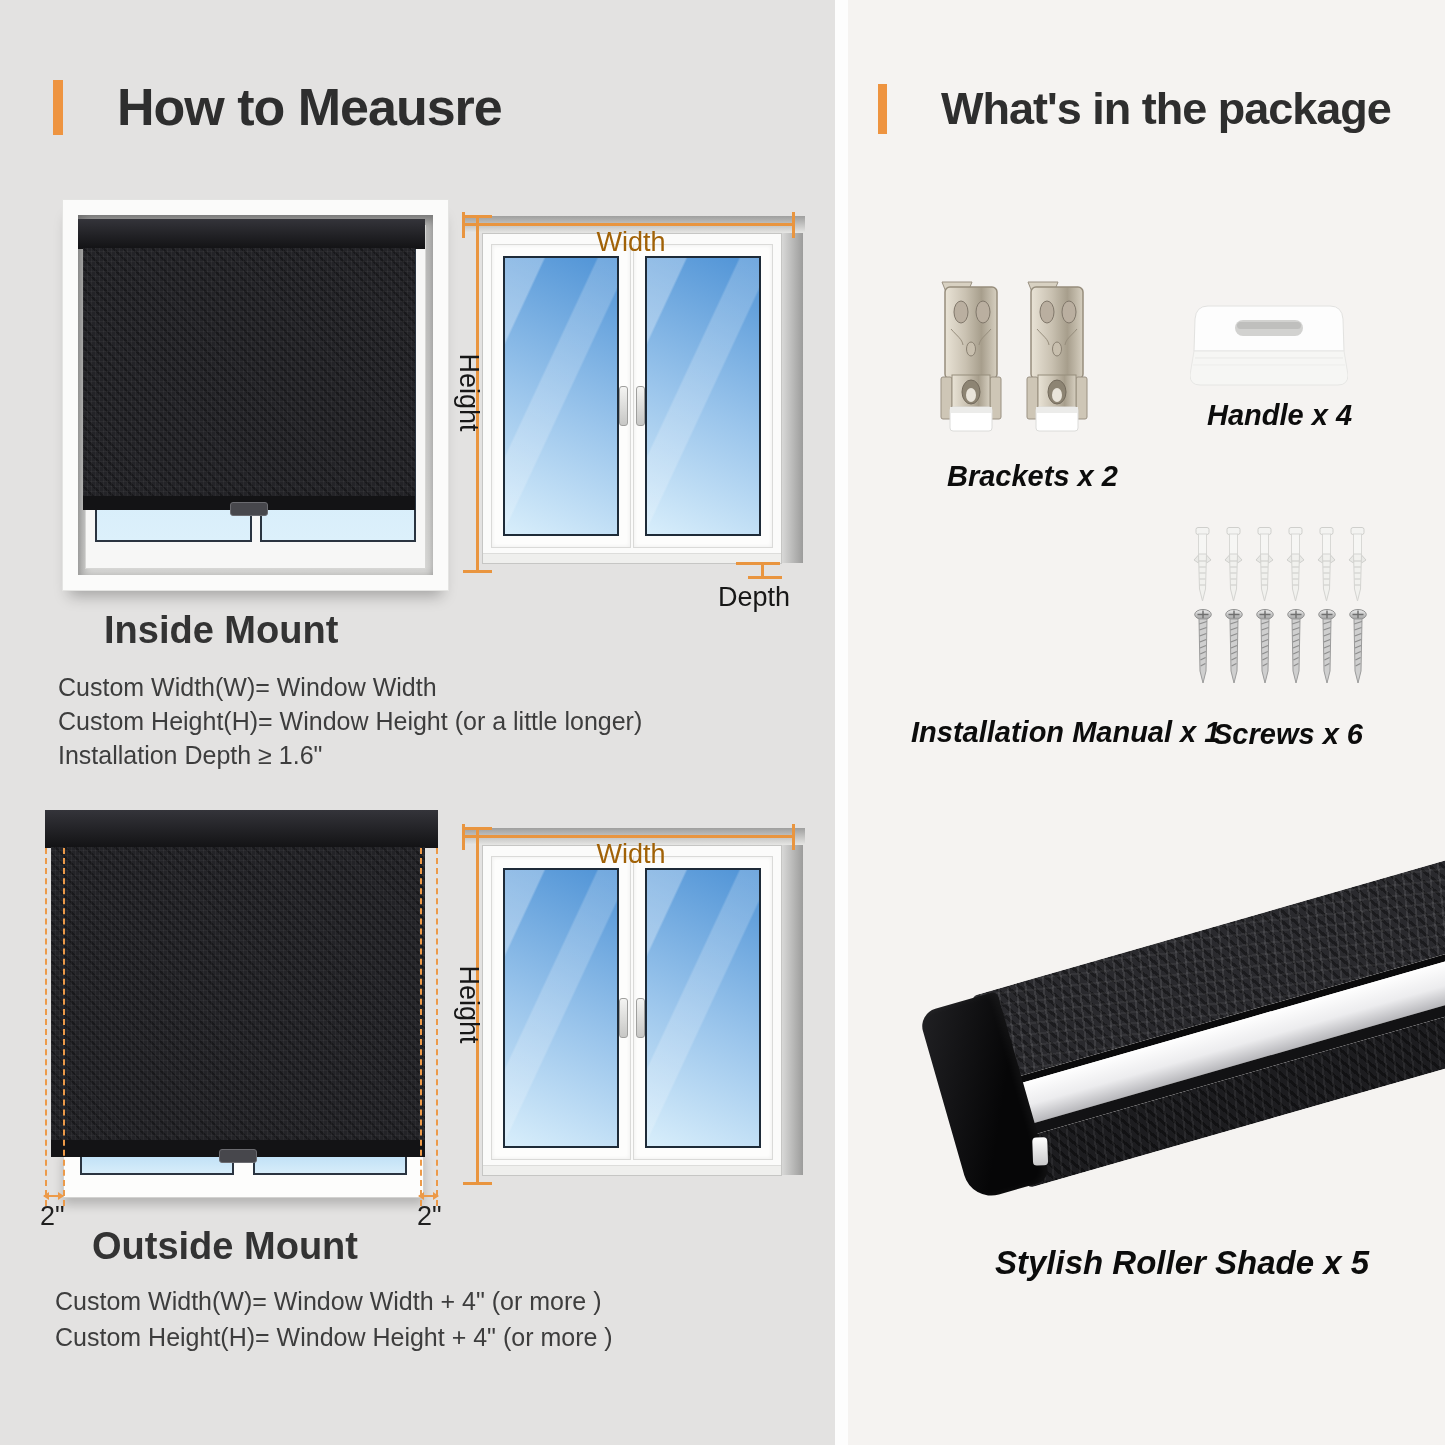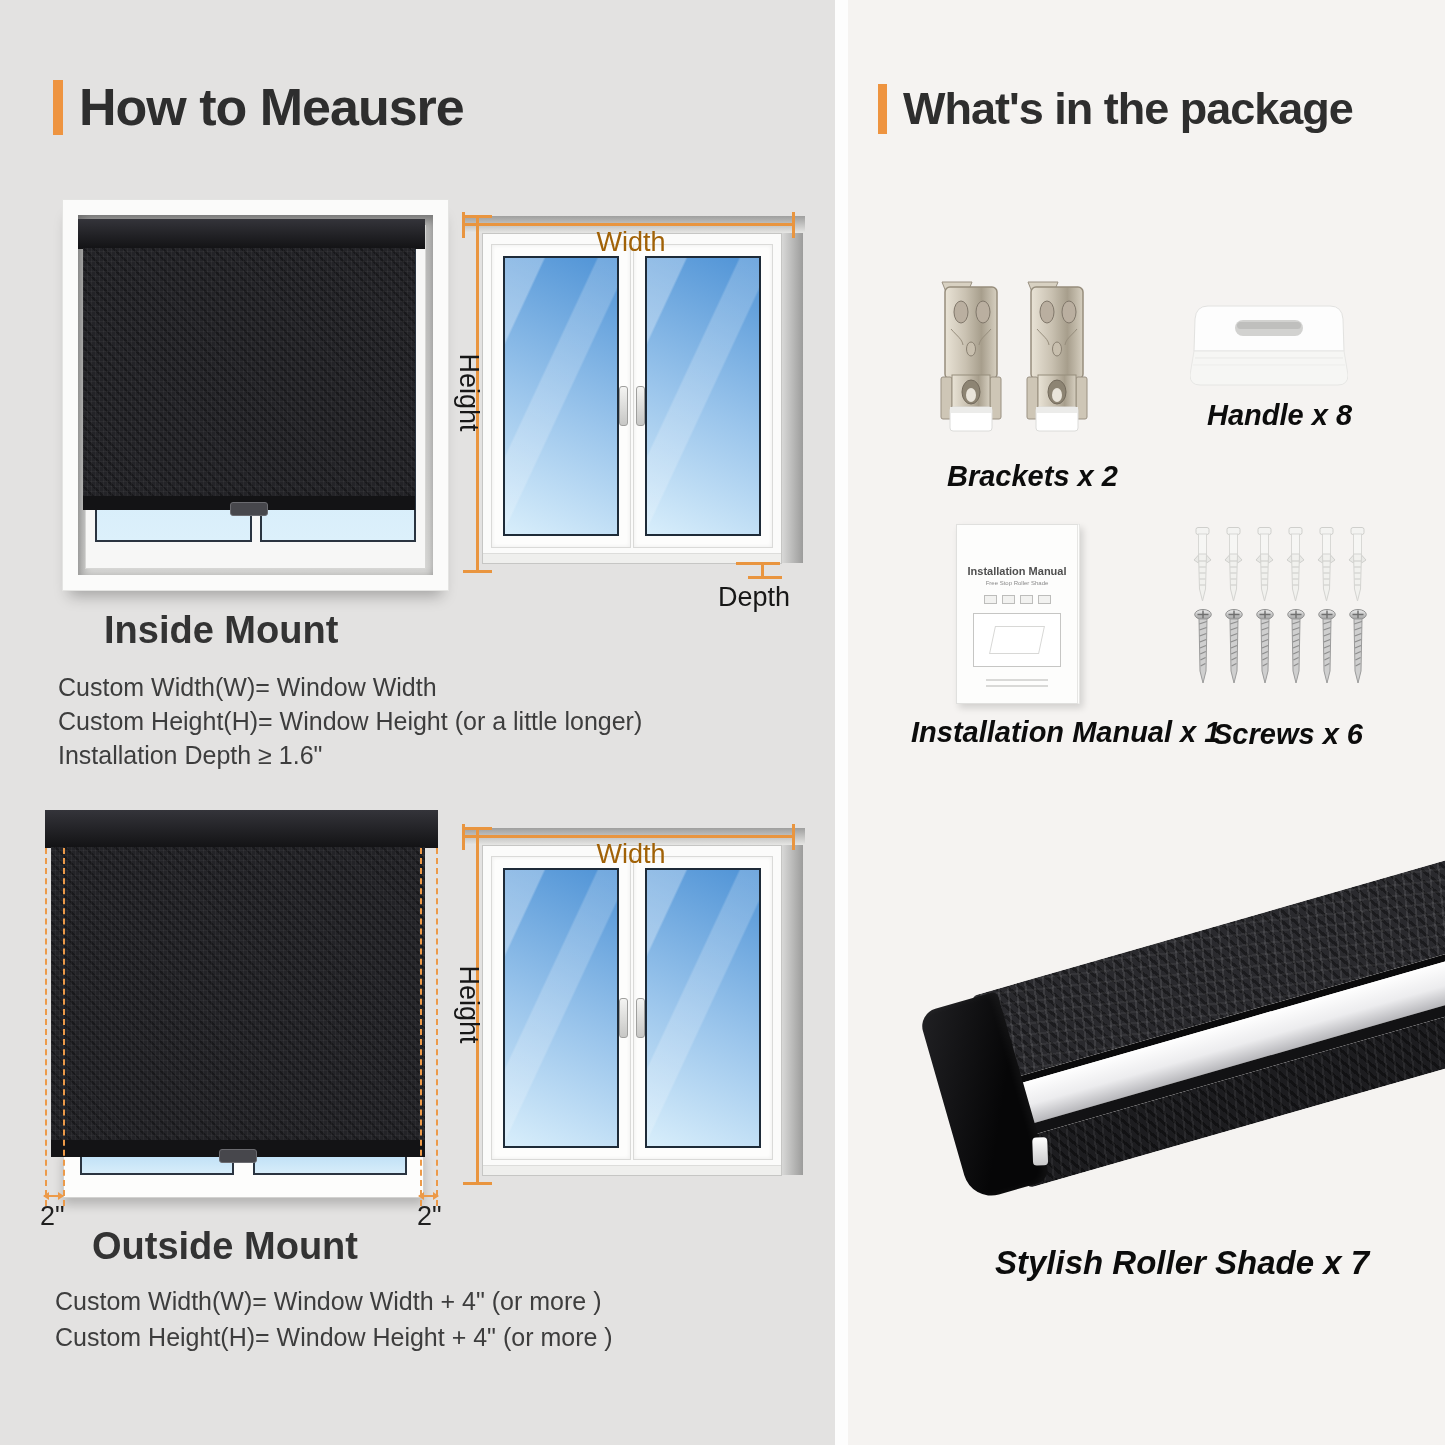--- a/index.html
+++ b/index.html
@@ -2,21 +2,21 @@
 <html><head>
 <meta charset="utf-8">
 <style>
   html,body{margin:0;padding:0;}
   .canvas{position:relative;width:1445px;height:1445px;background:#e3e2e1;overflow:hidden;
           font-family:"Liberation Sans",sans-serif;}
   .right-bg{position:absolute;left:848px;top:0;width:597px;height:1445px;background:#f5f3f1;}
   .divider{position:absolute;left:835px;top:0;width:13px;height:1445px;background:#fdfdfd;}
 
   
-  .sec-title{position:absolute;display:flex;align-items:center;}
+  .sec-title{position:absolute;display:flex;align-items:center;gap:38px;}
   .accent{width:10px;height:55px;background:#ee9440;margin-right:16px;flex:0 0 auto;}
   .sec-title h1{margin:0;font-weight:bold;color:#2e2e2e;letter-spacing:-1px;}
   #title-left{left:53px;top:80px;}
   #title-left h1{font-size:52px;line-height:55px;}
   #title-right{left:878px;top:84px;}
   #title-right .accent{height:50px;width:9px;}
   #title-right h1{font-size:45px;line-height:50px;}
 
   
   .ill-inside{position:absolute;left:62px;top:199px;width:385px;height:390px;background:#fbfbfa;
@@ -320,37 +320,22 @@
   <div class="itemlabel" id="lbl-brackets">Brackets x 2</div>
 
   <svg class="handle-svg" viewBox="0 0 158 92">
     <path d="M18 5 H140 Q152 5 153 18 L154 50 H4 L5 18 Q6 5 18 5 Z" fill="#fdfdfd" stroke="#e2e2e0"></path>
     <rect x="45" y="19" width="68" height="16" rx="8" fill="#d2d2d0"></rect>
     <rect x="47" y="21" width="64" height="7" rx="3.5" fill="#bfbfbd"></rect>
     <path d="M4 50 H154 L158 74 Q158 84 148 84 H10 Q0 84 0 74 Z" fill="#f6f6f4" stroke="#e6e6e4"></path>
     <line x1="5" y1="57" x2="153" y2="57" stroke="#e9e9e7"></line>
     <line x1="3" y1="64" x2="155" y2="64" stroke="#ededeb"></line>
   </svg>
-  <div class="itemlabel" id="lbl-handle">Handle x 8</div>
-
-  <div class="manual">
-    <div class="m-title">Installation Manual</div>
-    <div class="m-sub">Free Stop Roller Shade</div>
-    <div class="m-icons">
-        <span></span>
-        <span></span>
-        <span></span>
-        <span></span>
-      </div>
-    <div class="m-box">
-        <i></i>
-      </div>
-    <div class="m-line first"></div>
-    <div class="m-line"></div>
-  </div>
+  <div class="itemlabel" id="lbl-handle">Handle x 4</div>
+
   <div class="itemlabel" id="lbl-manual">Installation Manual x 1</div>
 
   <div class="anchors">
     <svg class="anchor-svg" viewBox="0 0 19 76">
       <rect x="3" y="0.5" width="13" height="7" rx="2" fill="#f3f3f1" stroke="#cfcfcc"></rect>
       <rect x="5.5" y="7" width="8" height="21" fill="#f6f6f4" stroke="#d8d8d5"></rect>
       <path d="M5.5 28 L1 33 L5.5 36 Z" fill="#e9e9e6" stroke="#d0d0cd"></path>
       <path d="M13.5 28 L18 33 L13.5 36 Z" fill="#e9e9e6" stroke="#d0d0cd"></path>
       <path d="M5.5 27 H13.5 L12.5 62 L9.5 74 L6.5 62 Z" fill="#f1f1ee" stroke="#d4d4d1"></path>
       <path d="M6 34 H13 M6.2 40 H12.8 M6.4 46 H12.6 M6.6 52 H12.4 M6.8 58 H12.2" stroke="#cbcbc8"></path>
@@ -439,14 +424,14 @@
   <div class="roller">
     <div class="body">
       <div class="top-face"></div>
       <div class="edge"></div>
       <div class="tube"></div>
       <div class="gapline"></div>
       <div class="lip"></div>
     </div>
     <div class="cap"></div>
   </div>
-  <div class="itemlabel" id="lbl-shade">Stylish Roller Shade x 7</div>
+  <div class="itemlabel" id="lbl-shade">Stylish Roller Shade x 5</div>
 </div>
 
 </body></html>

